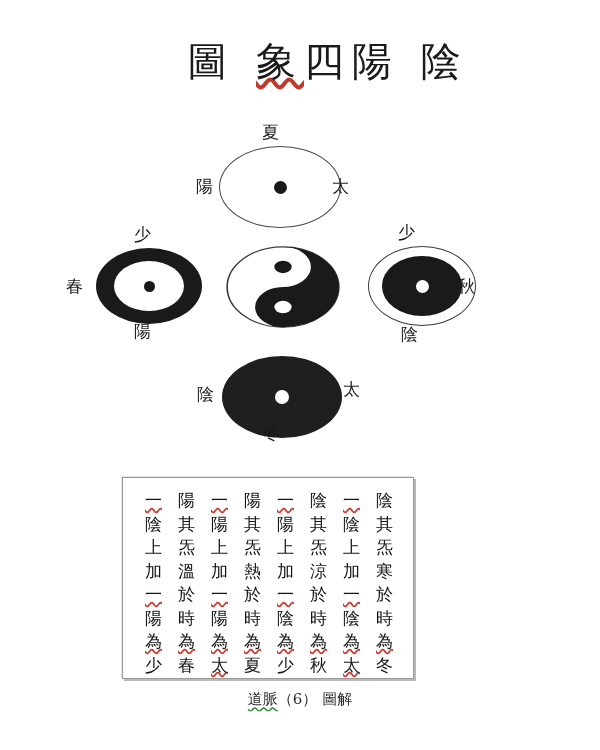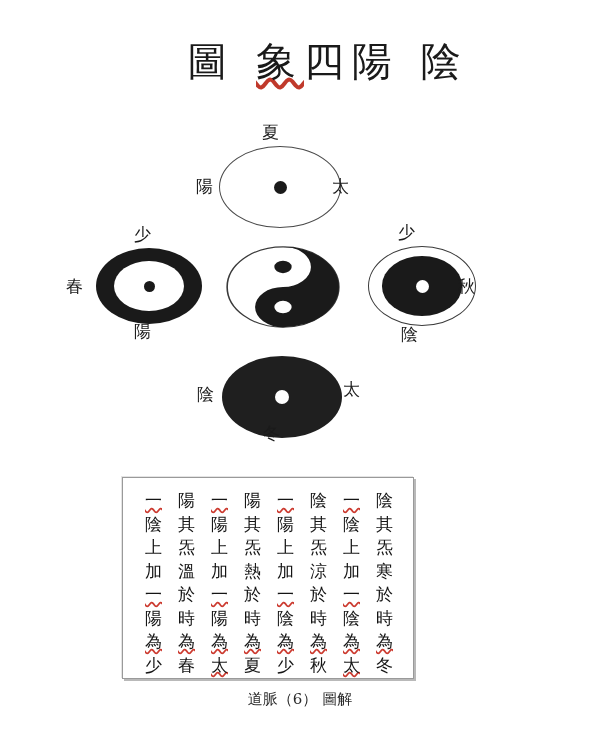--- a/index.html
+++ b/index.html
@@ -192,20 +192,21 @@
     top: 690px;
     width: 600px;
     text-align: center;
     font-family: "DejaVu Serif", "Liberation Serif", serif;
     font-size: 15px;
     line-height: 18px;
     color: #2b2b2b;
     white-space: nowrap;
   }
   #footer .grn {
+    text-decoration: underline;
     text-decoration-style: wavy;
     text-decoration-color: #2e8b37;
     text-underline-offset: 2px;
   }
 </style>
 </head>
 <body>
 
 <div id="title">
   <span>圖&nbsp;<span class="sq-wavy">象</span>四陽&nbsp;陰</span>

